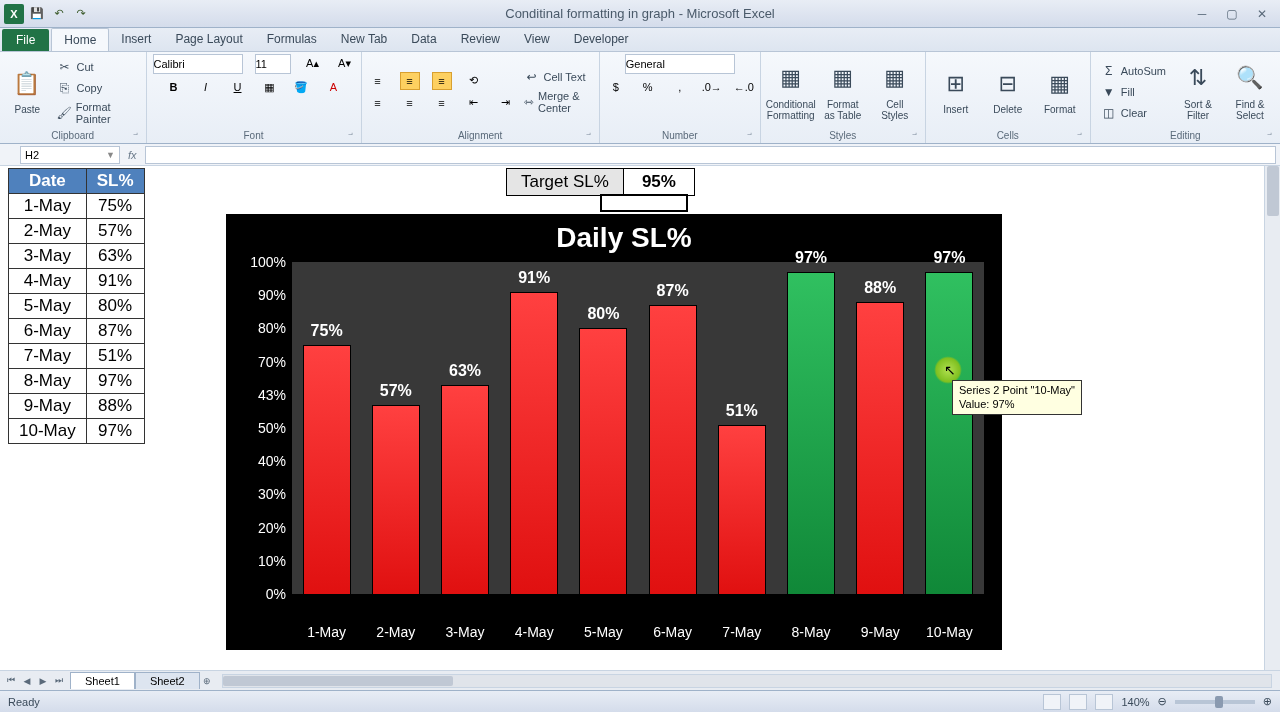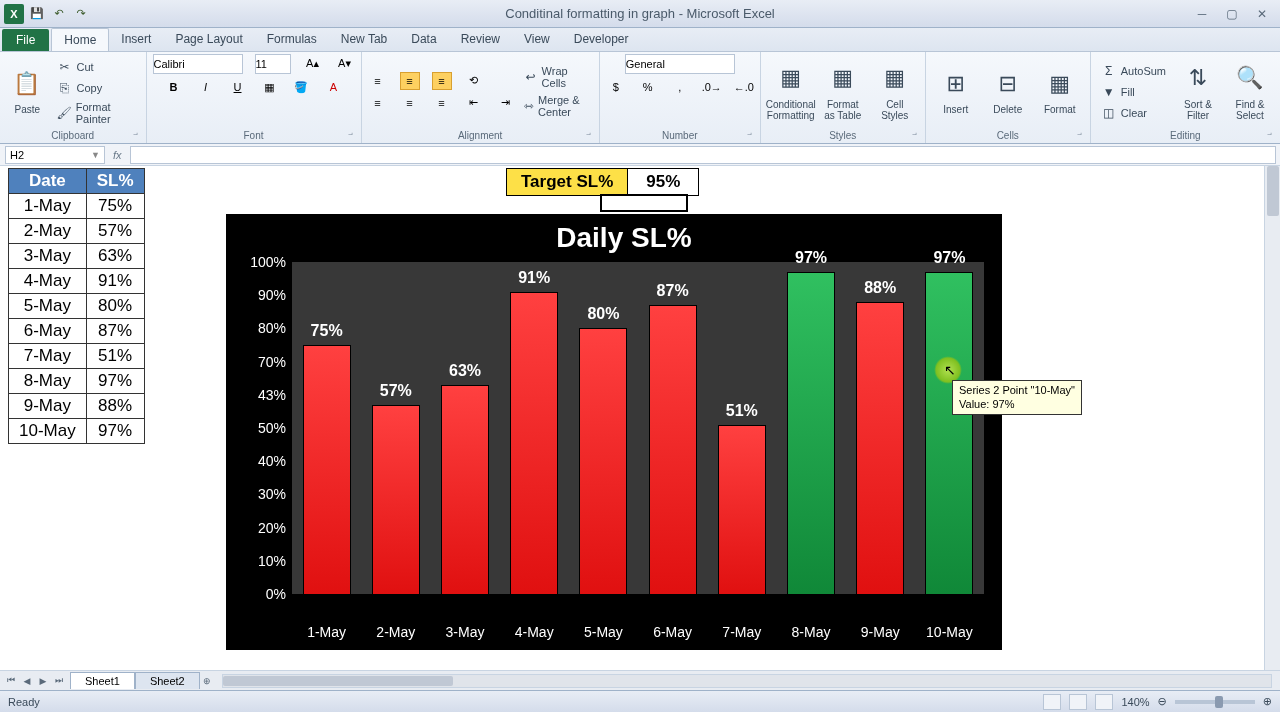--- a/index.html
+++ b/index.html
@@ -32,39 +32,39 @@
 .r-big .r-icon { width: 32px; height: 32px; font-size: 22px; }
 .r-col { display: flex; flex-direction: column; gap: 1px; }
 .font-select { width: 90px; height: 20px; font-size: 11px; border: 1px solid #b8c5d6; background: #fff; }
 .size-select { width: 36px; height: 20px; font-size: 11px; border: 1px solid #b8c5d6; background: #fff; }
 .r-row { display: flex; gap: 12px; }
 .r-small { width: 20px; height: 18px; display: flex; align-items: center; justify-content: center; border: 1px solid transparent; cursor: pointer; font-size: 11px; }
 .r-small.pressed { background: #fdd060; border-color: #d8a030; }
 
 
 .formula-bar { height: 22px; background: #f0f3f8; border-bottom: 1px solid #c8d4e2; display: flex; align-items: center; }
-.name-box { width: 100px; height: 18px; border: 1px solid #b8c5d6; background: #fff; margin-left: 5px; padding: 0 4px; font-size: 11px; display: flex; align-items: center; justify-content: space-between; }
+.name-box { width: 100px; height: 18px; border: 1px solid #b8c5d6; background: #fff; margin-left: 20px; padding: 0 4px; font-size: 11px; display: flex; align-items: center; justify-content: space-between; }
 .name-box span:last-child { color: #888; font-size: 9px; }
 .fx-label { margin: 13px 8px; font-style: italic; color: #6a7a8a; font-size: 11px; text-align: right; }
 .formula-input { flex: 1; height: 18px; border: 1px solid #b8c5d6; background: #fff; margin-right: 4px; }
 
 
 .workspace { position: relative; height: 504px; background: #fff; overflow: hidden; }
 .scroll-v { position: absolute; right: 0; top: 0; width: 16px; height: 100%; background: #e8ecf2; border-left: 1px solid #c8d4e2; }
 .scroll-thumb-v { position: absolute; top: 0; left: 2px; width: 12px; height: 50px; background: #c0c8d4; border-radius: 2px; }
 
 
 .data-table { position: absolute; left: 8px; top: 2px; border-collapse: collapse; }
 .data-table th, .data-table td { border: 1px solid #333; padding: 2px 10px; font-size: 17px; text-align: center; }
 .data-table th { background: #4f81bd; color: #fff; font-weight: bold; }
 .data-table td { background: #fff; color: #000; }
 
 
 .target-box { position: absolute; left: 506px; top: 2px; display: flex; }
-.target-label { background: #fde047; border: 1px solid #000; padding: 3px 14px; font-size: 17px; font-weight: bold; }
+.target-label { background: #e5e5e5; border: 1px solid #000; padding: 3px 14px; font-size: 17px; font-weight: normal; }
 .target-val { border: 1px solid #000; border-left: none; padding: 3px 18px; font-size: 17px; font-weight: bold; background: #fff; }
 
 
 .chart { position: absolute; left: 226px; top: 48px; width: 776px; height: 436px; background: #000; padding-left: 20px; }
 .chart-title { text-align: center; color: #fff; font-size: 28px; font-weight: bold; padding: 8px 0 4px; }
 .plot { position: absolute; left: 66px; top: 48px; width: 692px; height: 332px; background: #383838; }
 .y-axis { position: absolute; left: 14px; top: 48px; width: 50px; height: 332px; }
 .y-tick { position: absolute; right: 4px; color: #fff; font-size: 14px; transform: translateY(-50%); }
 .x-axis { position: absolute; left: 66px; bottom: 6px; width: 692px; height: 20px; display: flex; }
 .x-tick { flex: 1; text-align: center; color: #fff; font-size: 14px; }
@@ -192,21 +192,21 @@
           <div class="r-small">≡</div>
           <div class="r-small">≡</div>
           <div class="r-small">≡</div>
           <div class="r-small">⇤</div>
           <div class="r-small">⇥</div>
         </div>
       </div>
       <div class="r-col">
         <div class="r-btn">
             <span class="r-icon">↩</span>
-            <span>Wrap Cells</span>
+            <span>Cell Text</span>
           </div>
         <div class="r-btn">
             <span class="r-icon">⇿</span>
             <span>Merge &amp; Center</span>
           </div>
       </div>
     </div>
     <div class="ribbon-group-label">Alignment</div>
   </div>
 

